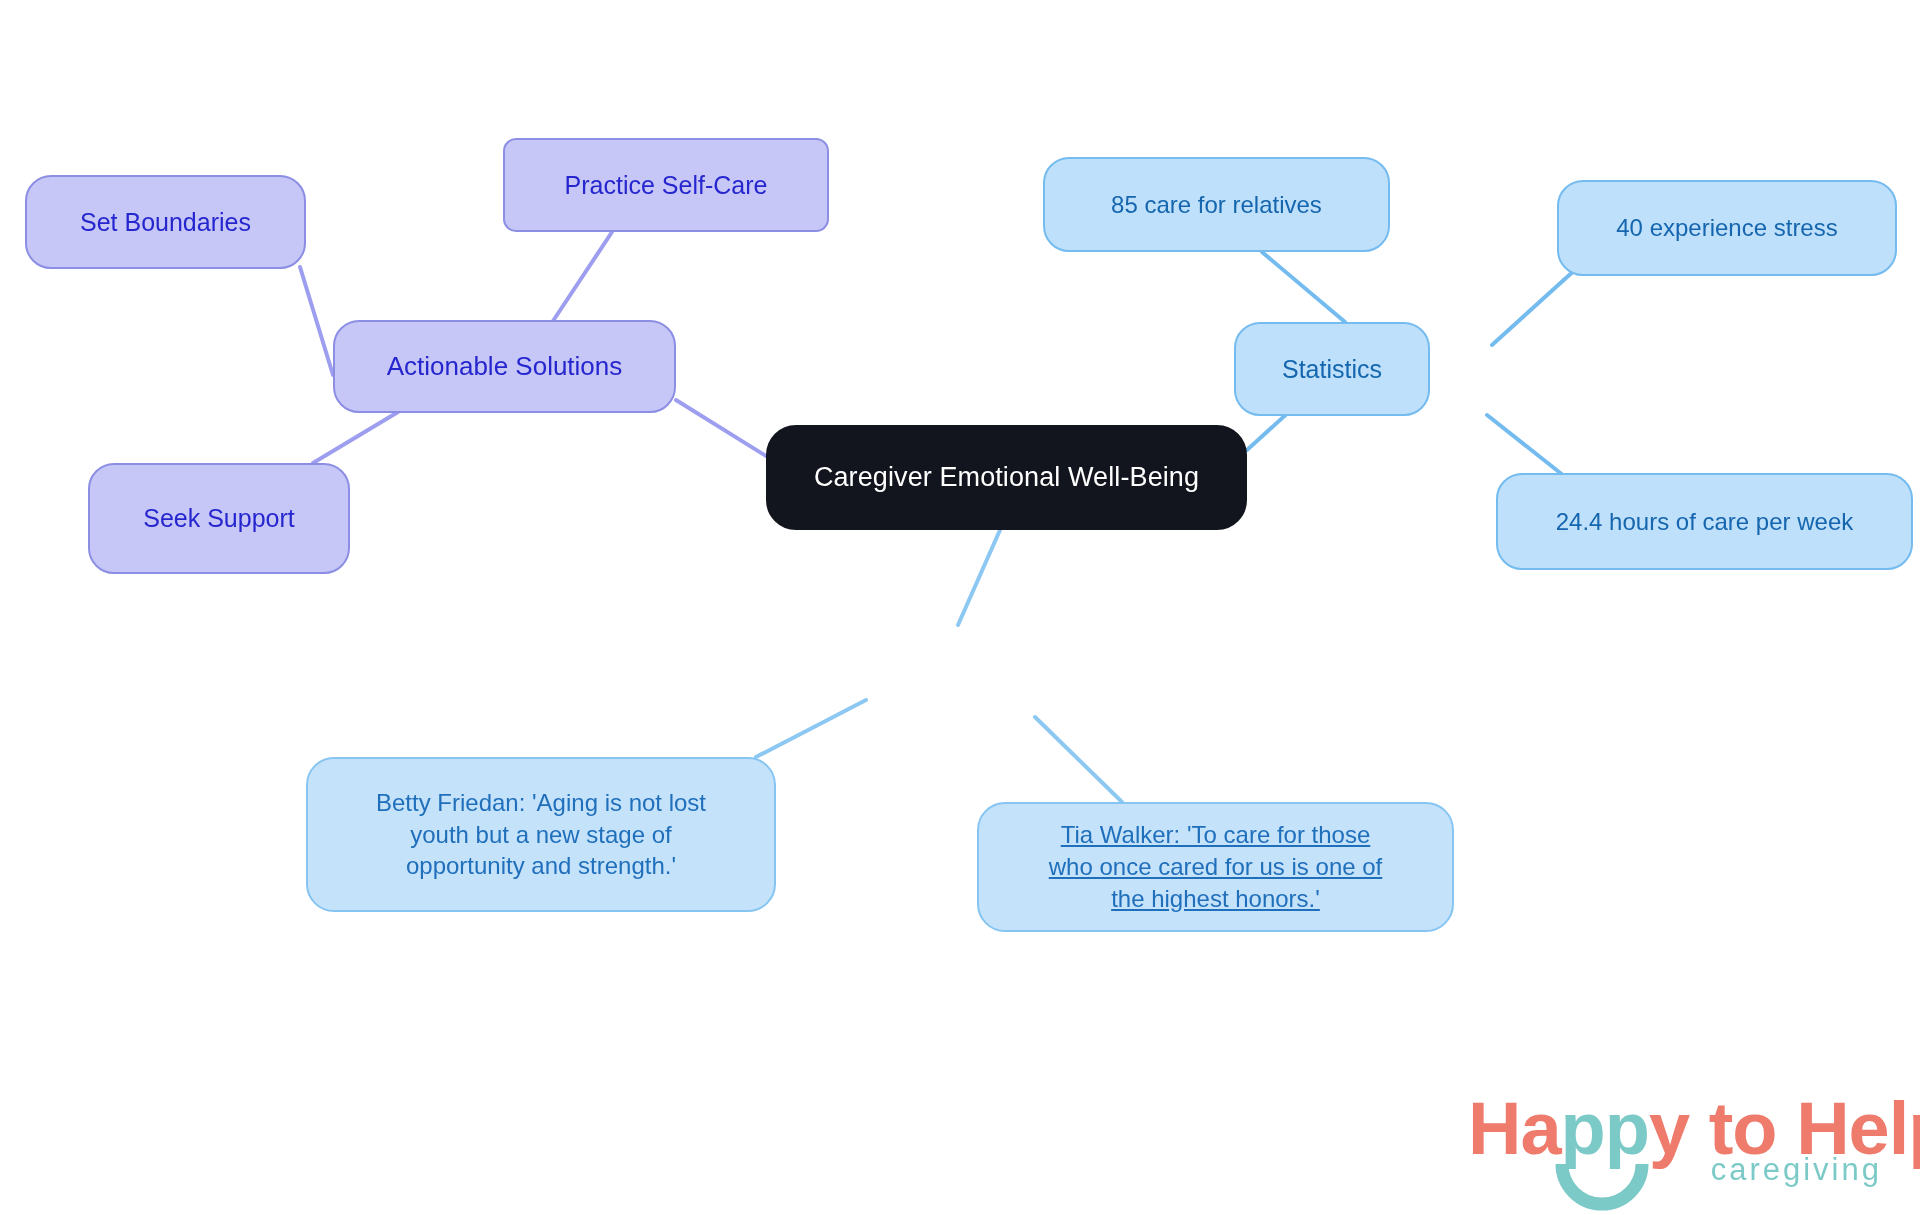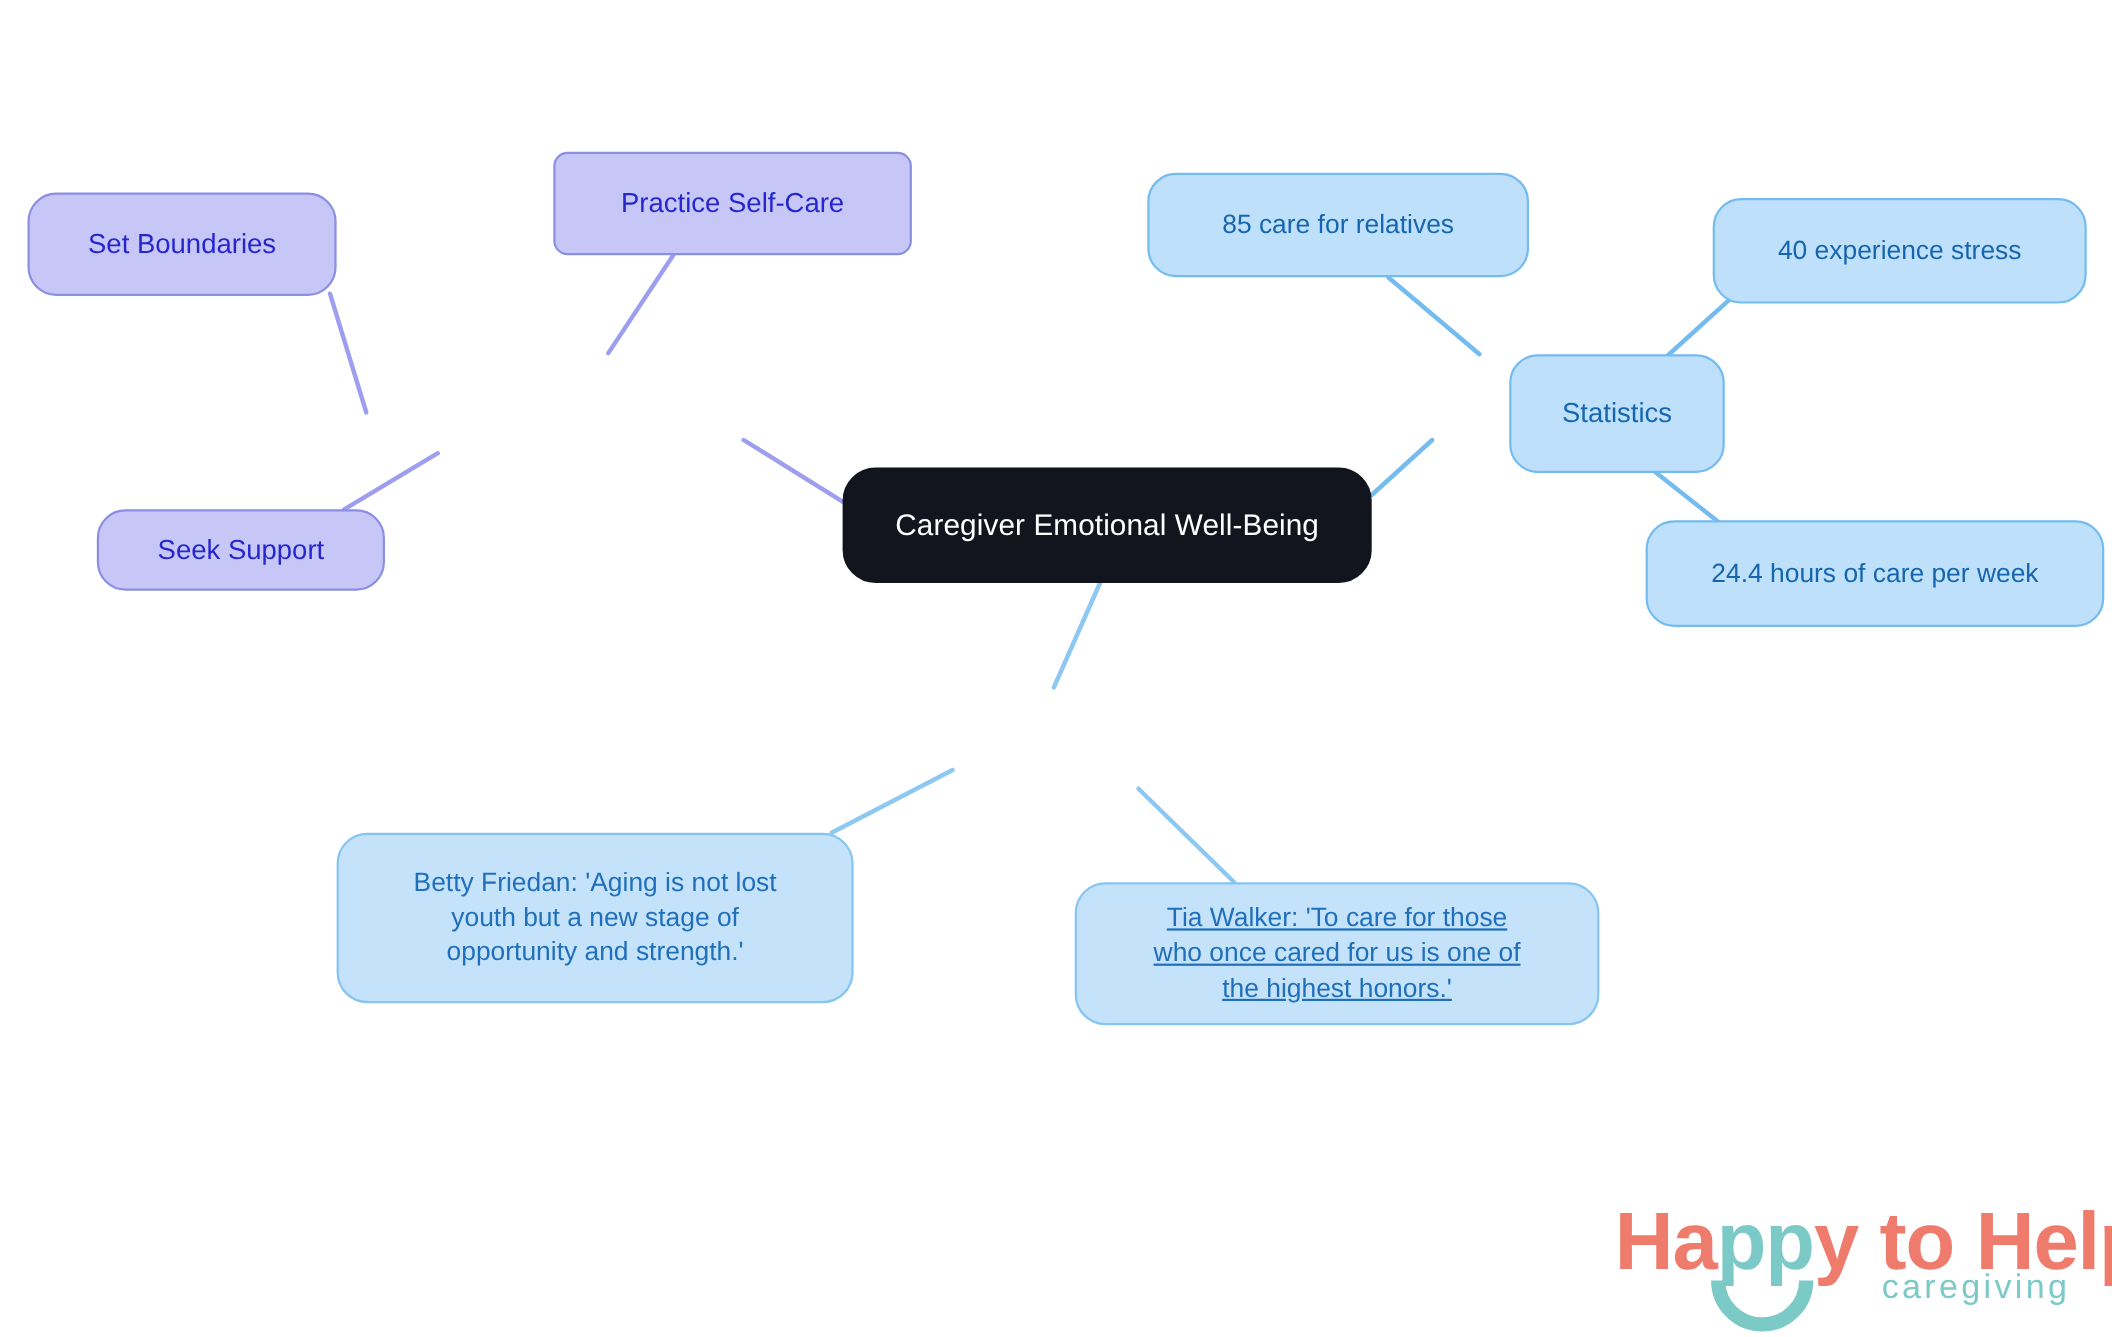--- a/index.html
+++ b/index.html
@@ -152,34 +152,37 @@
 
     <path d="M 866 700 L 756 757" stroke="#8cc8f2" stroke-width="4" fill="none" stroke-linecap="round"></path>
 
     <path d="M 1035 717 L 1122 802" stroke="#8cc8f2" stroke-width="4" fill="none" stroke-linecap="round"></path>
   </svg>
 
   <div class="node node-root" style="left:766px; top:425px; width:481px; height:105px;">
     <span>Caregiver Emotional Well-Being</span>
   </div>
 
+  <div class="node node-purple-branch" style="left:333px; top:320px; width:343px; height:93px;">
+    <span>Actionable Solutions</span>
+  </div>
 
   <div class="node node-purple-leaf" style="left:25px; top:175px; width:281px; height:94px;">
     <span>Set Boundaries</span>
   </div>
 
   <div class="node node-purple-leaf" style="left:503px; top:138px; width:326px; height:94px;border-radius:13px;">
     <span>Practice Self-Care</span>
   </div>
 
-  <div class="node node-purple-leaf" style="left:88px; top:463px; width:262px; height:74px;">
+  <div class="node node-purple-leaf" style="left:88px; top:463px; width:262px; height:111px;">
     <span>Seek Support</span>
   </div>
 
-  <div class="node node-blue-branch" style="left:1372px; top:322px; width:196px; height:108px;">
+  <div class="node node-blue-branch" style="left:1234px; top:322px; width:196px; height:94px;">
     <span>Statistics</span>
   </div>
 
   <div class="node node-blue-leaf" style="left:1043px; top:157px; width:347px; height:95px;">
     <span>85 care for relatives</span>
   </div>
 
   <div class="node node-blue-leaf" style="left:1557px; top:180px; width:340px; height:96px;">
     <span>40 experience stress</span>
   </div>

